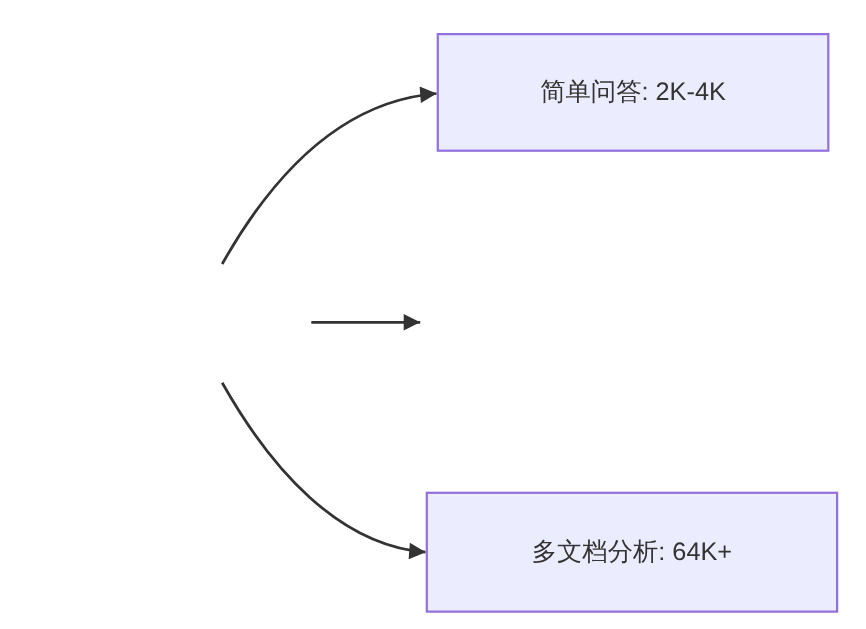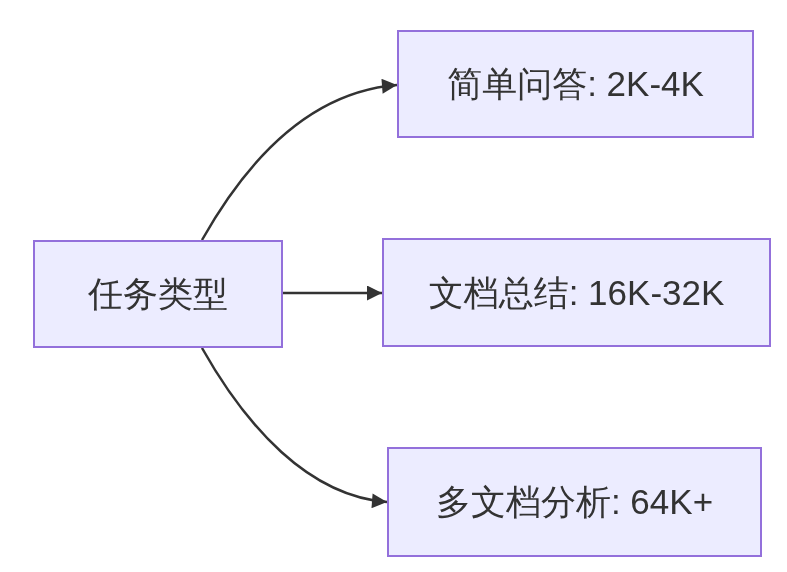--- a/index.html
+++ b/index.html
@@ -28,21 +28,21 @@
     pointer-events: none;
   }
   .node {
     position: absolute;
     display: flex;
     align-items: center;
     justify-content: center;
     background: var(--node-fill);
     border: 2.5px solid var(--node-border);
     color: var(--text);
-    font-size: 35px;
+    font-size: 23px;
     line-height: 1.2;
     text-align: center;
     white-space: nowrap;
   }
   .node-root   { left: 33px;  top: 240px; width: 250px; height: 108px; }
   .node-top    { left: 397px; top: 30px;  width: 357px; height: 108px; }
   .node-middle { left: 382px; top: 238px; width: 389px; height: 109px; }
   .node-bottom { left: 387px; top: 447px; width: 375px; height: 110px; text-align: right; }
 </style>
 </head>
@@ -60,29 +60,23 @@
       <path d="M202,240 C246,162 308,92 397,85" fill="none" stroke="#333333" stroke-width="2.5" marker-end="url(#arrowhead)"></path>
     </g>
     <g>
       <path d="M283,293 L382,293" fill="none" stroke="#333333" stroke-width="2.5" marker-end="url(#arrowhead)"></path>
     </g>
     <g>
       <path d="M202,348 C246,426 308,496 387,502" fill="none" stroke="#333333" stroke-width="2.5" marker-end="url(#arrowhead)"></path>
     </g>
   </svg>
 
-  <div class="node node-root">
-    <span>任务类型</span>
-  </div>
 
   <div class="node node-top">
     <span>简单问答: 2K-4K</span>
   </div>
 
-  <div class="node node-middle">
-    <span>文档总结: 16K-32K</span>
-  </div>
 
   <div class="node node-bottom">
     <span>多文档分析: 64K+</span>
   </div>
 
 </div>
 
 </body></html>

